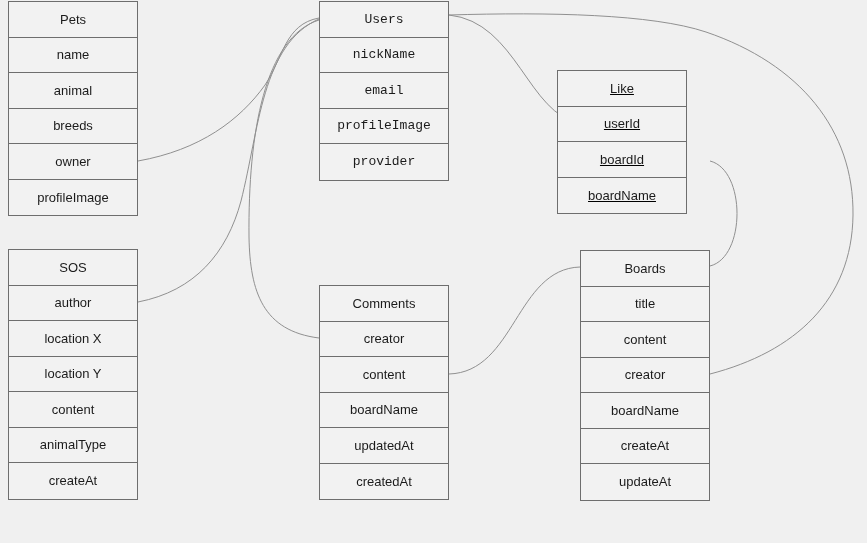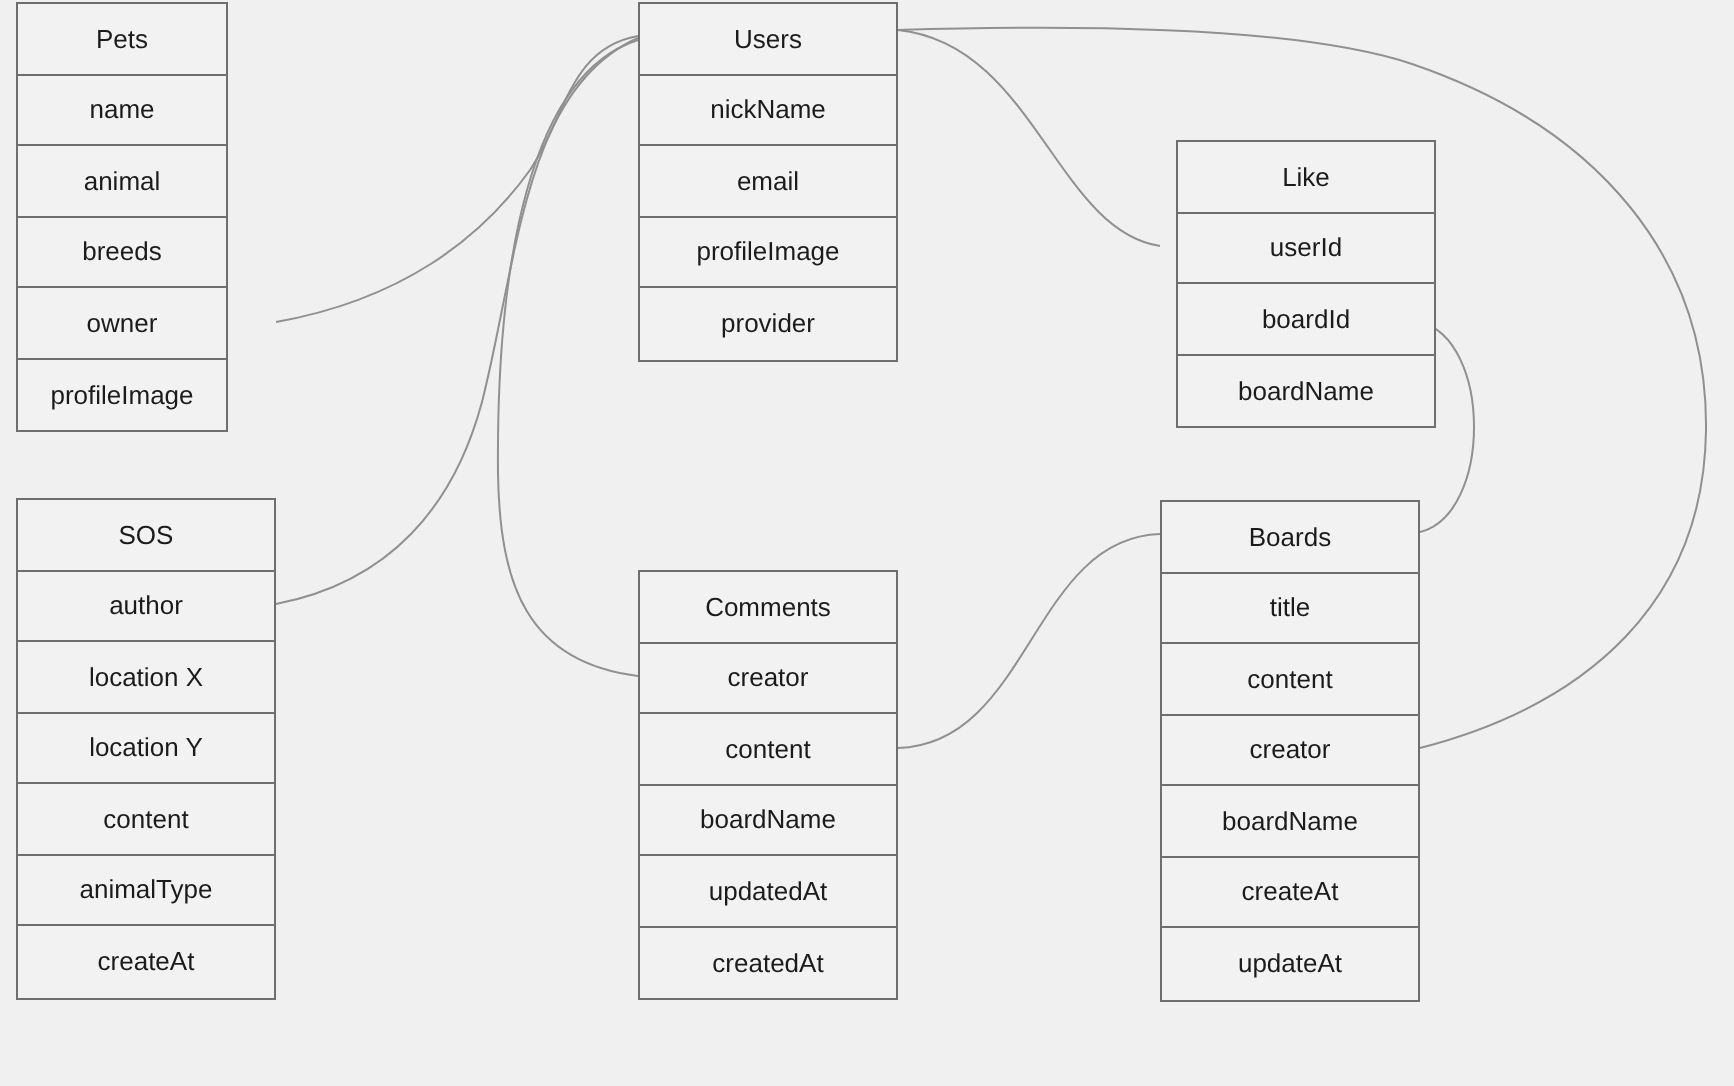--- a/index.html
+++ b/index.html
@@ -53,36 +53,36 @@
   <svg class="connector-layer" width="867" height="543" viewBox="0 0 867 543" xmlns="http://www.w3.org/2000/svg">
       <path stroke="#909090" d="M138,161 C200,150 240,120 265,85 C283,58 285,24 319,18"></path>
       <path stroke="#909090" d="M138,302 C195,291 227,253 241,201 C259,130 262,44 319,19"></path>
       <path stroke="#909090" d="M319,338 C263,331 250,292 249,237 C248,132 265,37 319,20"></path>
       <path stroke="#909090" d="M449,15 C517,22 528,115 580,123"></path>
       <path stroke="#909090" d="M449,374 C515,372 516,269 580,267"></path>
       <path stroke="#909090" d="M710,161 C746,170 746,257 710,266"></path>
       <path stroke="#909090" d="M710,374 C795,352 852,300 853,215 C854,130 800,64 706,32 C652,14 549,12 449,15"></path>
     </svg>
   <div id="tables-layer">
-      <div class="table" style="left: 8px; top: 1px; width: 106px;">
+      <div class="table" style="left: 8px; top: 1px; width: 130px;">
         <div class="cell">Pets</div>
         <div class="cell">name</div>
         <div class="cell">animal</div>
         <div class="cell">breeds</div>
         <div class="cell">owner</div>
         <div class="cell">profileImage</div>
       </div>
-      <div class="table" style="left: 319px; top: 1px; width: 130px;">
+      <div class="table" style="left: 319px; top: 1px; width: 130px; font-family: Liberation Mono, monospace;">
         <div class="cell">Users</div>
         <div class="cell">nickName</div>
         <div class="cell">email</div>
         <div class="cell">profileImage</div>
         <div class="cell">provider</div>
       </div>
-      <div class="table" style="left: 588px; top: 70px; width: 130px;">
+      <div class="table" style="left: 557px; top: 70px; width: 130px; text-decoration: underline;">
         <div class="cell">Like</div>
         <div class="cell">userId</div>
         <div class="cell">boardId</div>
         <div class="cell">boardName</div>
       </div>
       <div class="table" style="left: 8px; top: 249px; width: 130px;">
         <div class="cell">SOS</div>
         <div class="cell">author</div>
         <div class="cell">location X</div>
         <div class="cell">location Y</div>

